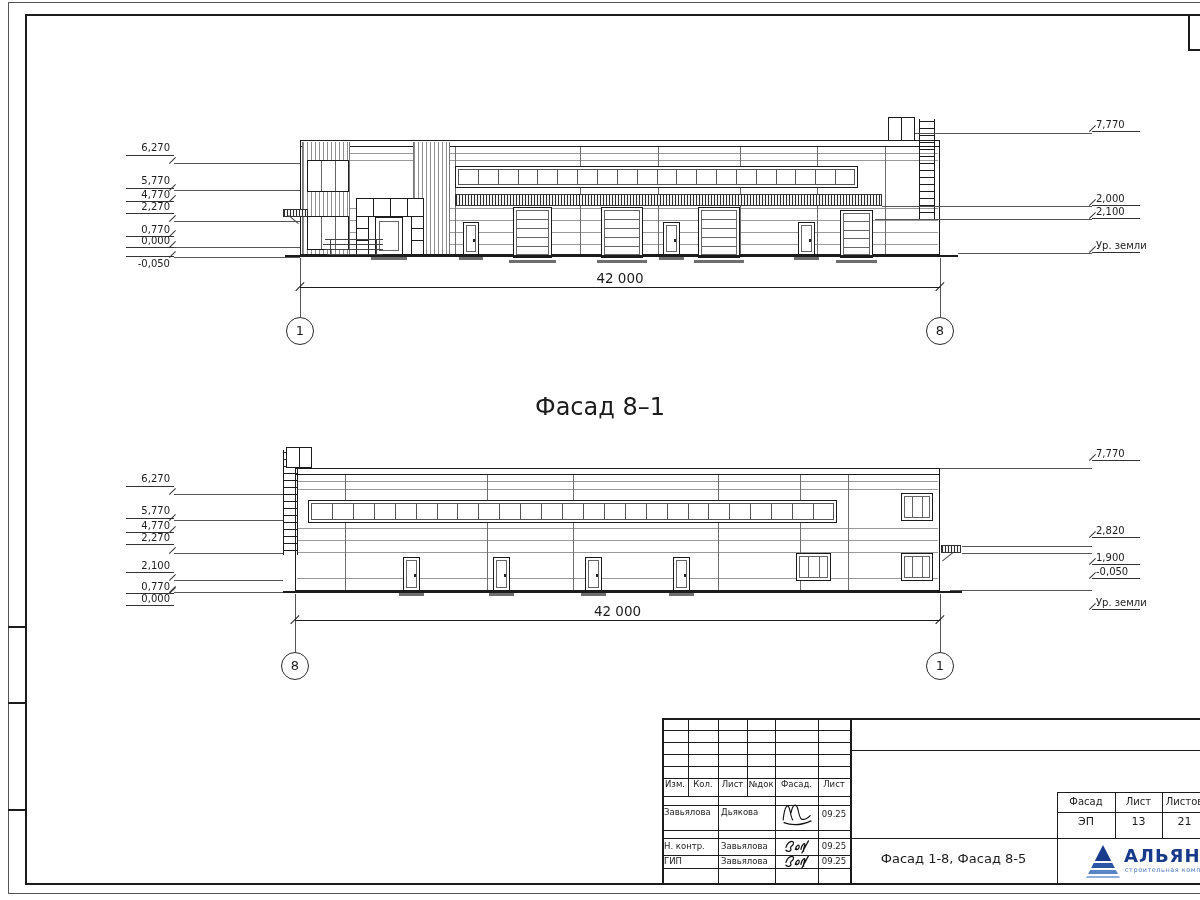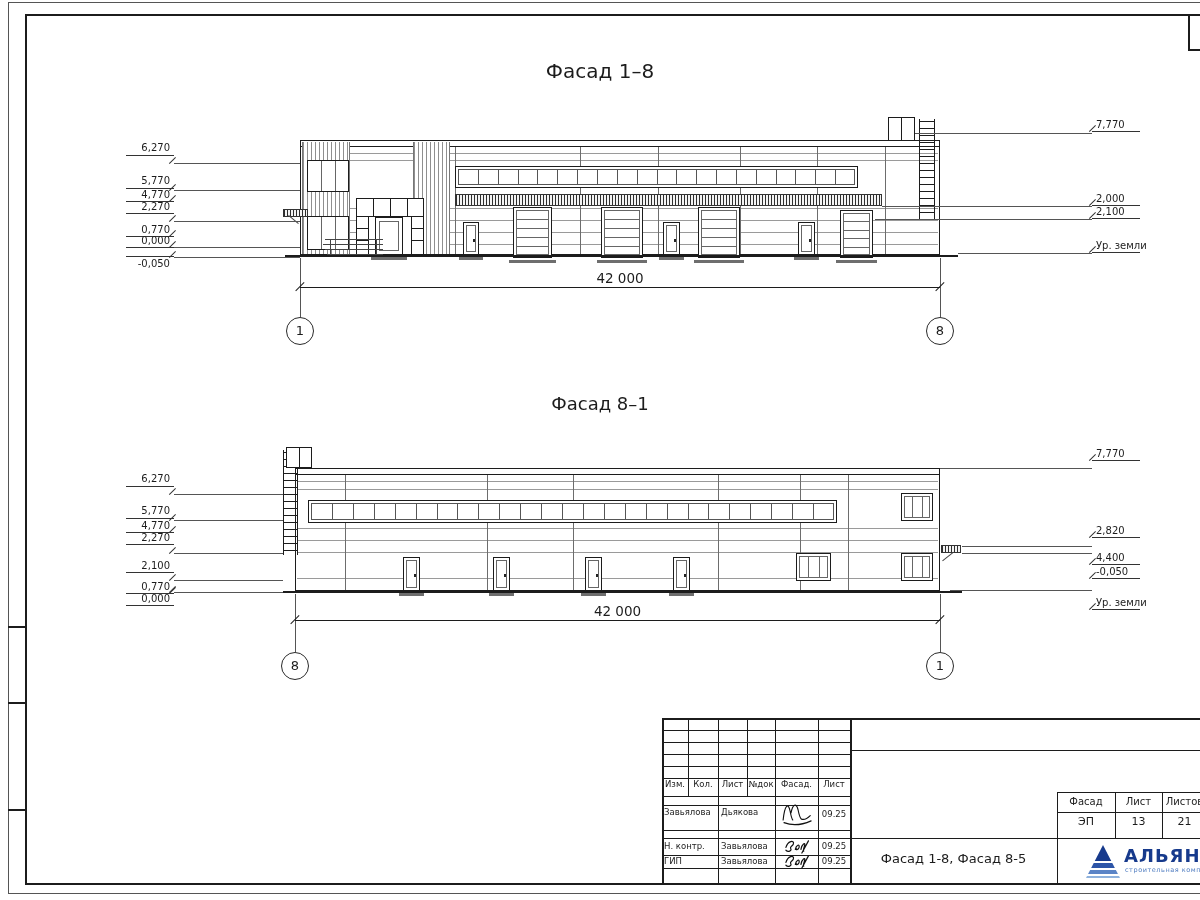--- a/index.html
+++ b/index.html
@@ -20,21 +20,20 @@
       <div style="left:8px;top:2px;width:1px;height:891px;background:#555;"></div>
       <div style="left:8px;top:893px;width:1192px;height:1px;background:#555;"></div>
       <div style="left:25px;top:14px;width:1175px;height:2px;background:#1c1c1c;"></div>
       <div style="left:25px;top:14px;width:2px;height:871px;background:#1c1c1c;"></div>
       <div style="left:25px;top:883px;width:1175px;height:2px;background:#1c1c1c;"></div>
       <div style="left:8px;top:626px;width:17px;height:1.5px;background:#1c1c1c;"></div>
       <div style="left:8px;top:702px;width:17px;height:1.5px;background:#1c1c1c;"></div>
       <div style="left:8px;top:809px;width:17px;height:1.5px;background:#1c1c1c;"></div>
       <div style="left:1188px;top:16px;width:1.5px;height:34px;background:#1c1c1c;"></div>
       <div style="left:1188px;top:49px;width:12px;height:1.5px;background:#1c1c1c;"></div>
-      <div class="t" style="left:450px;top:60px;width:300px;text-align:center;font-size:20px;">Фасад 1–8</div>
       <div style="left:300px;top:140px;width:640px;height:115px;border:1.5px solid #1c1c1c;background:#fff;"></div>
       <div style="left:300px;top:146px;width:640px;height:1px;background:#1c1c1c;"></div>
       <div style="left:302px;top:153px;width:636px;height:1px;background:#9a9a9a;"></div>
       <div style="left:302px;top:160px;width:636px;height:1px;background:#9a9a9a;"></div>
       <div style="left:302px;top:208px;width:636px;height:1px;background:#9a9a9a;"></div>
       <div style="left:302px;top:220px;width:636px;height:1px;background:#9a9a9a;"></div>
       <div style="left:302px;top:232px;width:636px;height:1px;background:#9a9a9a;"></div>
       <div style="left:302px;top:244px;width:636px;height:1px;background:#9a9a9a;"></div>
       <div style="left:455px;top:147px;width:1px;height:107px;background:#6d6d6d;"></div>
       <div style="left:580px;top:147px;width:1px;height:107px;background:#6d6d6d;"></div>
@@ -198,21 +197,21 @@
       <div style="left:1088px;top:202px;width:9px;height:1.2px;background:#333;transform:rotate(-45deg);"></div>
       <div style="left:882px;top:206px;width:210px;height:1px;background:#555;"></div>
       <div class="t" style="left:1096px;top:206px;width:60px;text-align:left;font-size:10px;">2,100</div>
       <div style="left:1092px;top:218px;width:48px;height:1px;background:#333;"></div>
       <div style="left:1088px;top:215px;width:9px;height:1.2px;background:#333;transform:rotate(-45deg);"></div>
       <div style="left:875px;top:219px;width:217px;height:1px;background:#555;"></div>
       <div class="t" style="left:1096px;top:240px;width:60px;text-align:left;font-size:10px;">Ур. земли</div>
       <div style="left:1092px;top:252px;width:48px;height:1px;background:#333;"></div>
       <div style="left:1088px;top:249px;width:9px;height:1.2px;background:#333;transform:rotate(-45deg);"></div>
       <div style="left:958px;top:253px;width:134px;height:1px;background:#555;"></div>
-      <div class="t" style="left:450px;top:394px;width:300px;text-align:center;font-size:18px;">Фасад 8–1</div>
+      <div class="t" style="left:450px;top:394px;width:300px;text-align:center;font-size:24px;">Фасад 8–1</div>
       <div style="left:295px;top:468px;width:645px;height:123px;border:1.5px solid #1c1c1c;background:#fff;"></div>
       <div style="left:295px;top:474px;width:645px;height:1px;background:#1c1c1c;"></div>
       <div style="left:297px;top:481px;width:641px;height:1px;background:#9a9a9a;"></div>
       <div style="left:297px;top:489px;width:641px;height:1px;background:#9a9a9a;"></div>
       <div style="left:297px;top:528px;width:641px;height:1px;background:#9a9a9a;"></div>
       <div style="left:297px;top:540px;width:641px;height:1px;background:#9a9a9a;"></div>
       <div style="left:297px;top:552px;width:641px;height:1px;background:#9a9a9a;"></div>
       <div style="left:297px;top:578px;width:641px;height:1px;background:#9a9a9a;"></div>
       <div style="left:345px;top:475px;width:1px;height:115px;background:#6d6d6d;"></div>
       <div style="left:487px;top:475px;width:1px;height:115px;background:#6d6d6d;"></div>
@@ -333,21 +332,21 @@
       <div style="left:168px;top:589px;width:9px;height:1.2px;background:#333;transform:rotate(-45deg);"></div>
       <div style="left:174px;top:592px;width:109px;height:1px;background:#555;"></div>
       <div class="t" style="left:1096px;top:448px;width:60px;text-align:left;font-size:10px;">7,770</div>
       <div style="left:1092px;top:460px;width:48px;height:1px;background:#333;"></div>
       <div style="left:1088px;top:457px;width:9px;height:1.2px;background:#333;transform:rotate(-45deg);"></div>
       <div style="left:940px;top:468px;width:152px;height:1px;background:#555;"></div>
       <div class="t" style="left:1096px;top:525px;width:60px;text-align:left;font-size:10px;">2,820</div>
       <div style="left:1092px;top:537px;width:48px;height:1px;background:#333;"></div>
       <div style="left:1088px;top:534px;width:9px;height:1.2px;background:#333;transform:rotate(-45deg);"></div>
       <div style="left:962px;top:546px;width:130px;height:1px;background:#555;"></div>
-      <div class="t" style="left:1096px;top:552px;width:60px;text-align:left;font-size:10px;">4,400</div>
+      <div class="t" style="left:1096px;top:552px;width:60px;text-align:left;font-size:10px;">1,900</div>
       <div style="left:1092px;top:564px;width:48px;height:1px;background:#333;"></div>
       <div style="left:1088px;top:561px;width:9px;height:1.2px;background:#333;transform:rotate(-45deg);"></div>
       <div style="left:962px;top:553px;width:130px;height:1px;background:#555;"></div>
       <div class="t" style="left:1096px;top:566px;width:60px;text-align:left;font-size:10px;">-0,050</div>
       <div style="left:1092px;top:578px;width:48px;height:1px;background:#333;"></div>
       <div style="left:1088px;top:575px;width:9px;height:1.2px;background:#333;transform:rotate(-45deg);"></div>
       <div style="left:950px;top:590px;width:142px;height:1px;background:#555;"></div>
       <div class="t" style="left:1096px;top:597px;width:60px;text-align:left;font-size:10px;">Ур. земли</div>
       <div style="left:1092px;top:609px;width:48px;height:1px;background:#333;"></div>
       <div style="left:1088px;top:606px;width:9px;height:1.2px;background:#333;transform:rotate(-45deg);"></div>

